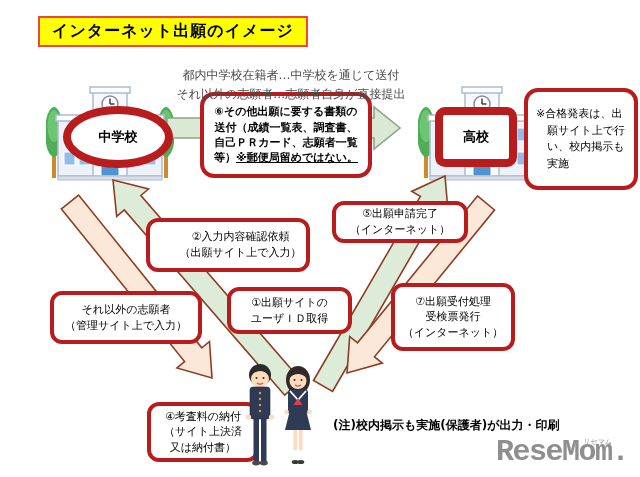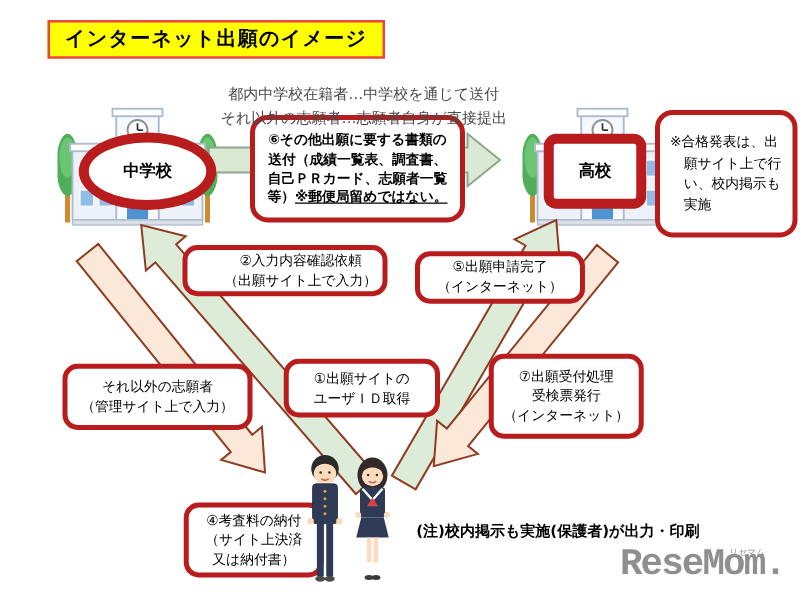--- a/index.html
+++ b/index.html
@@ -32,21 +32,21 @@
   
   .box{position:absolute;background:#fff;border:4px solid #b91c1c;border-radius:12px;
        display:flex;flex-direction:column;align-items:center;justify-content:center;
        font-size:11px;line-height:1.45;text-align:center;z-index:3;box-sizing:border-box;padding:3px 4px;}
   .box6{left:200px;top:92px;width:172px;height:86px;font-size:11px;font-weight:bold;
         line-height:1.4;padding:4px 7px;border-radius:14px;}
   .box6 .em{font-weight:bold;text-decoration:underline;}
   .note-right{left:524px;top:88px;width:114px;height:102px;border-radius:14px;
               justify-content:center;align-items:flex-start;text-align:left;padding:6px 8px;}
   .note-right .hang{padding-left:1em;text-indent:-1em;line-height:1.5;}
-  .box2{left:146px;top:196px;width:164px;height:41px;padding-left:29px;}
+  .box2{left:146px;top:218px;width:164px;height:54px;padding-left:29px;}
   .box5{left:332px;top:201px;width:136px;height:42px;}
   .box3{left:50px;top:291px;width:152px;height:53px;}
   .box1{left:227px;top:287px;width:125px;height:47px;}
   .box7{left:391px;top:283px;width:124px;height:68px;line-height:1.4;}
   .box4{left:147px;top:402px;width:112px;height:60px;line-height:1.4;}
 
   
   .students{position:absolute;left:240px;top:362px;z-index:3;}
 
   

